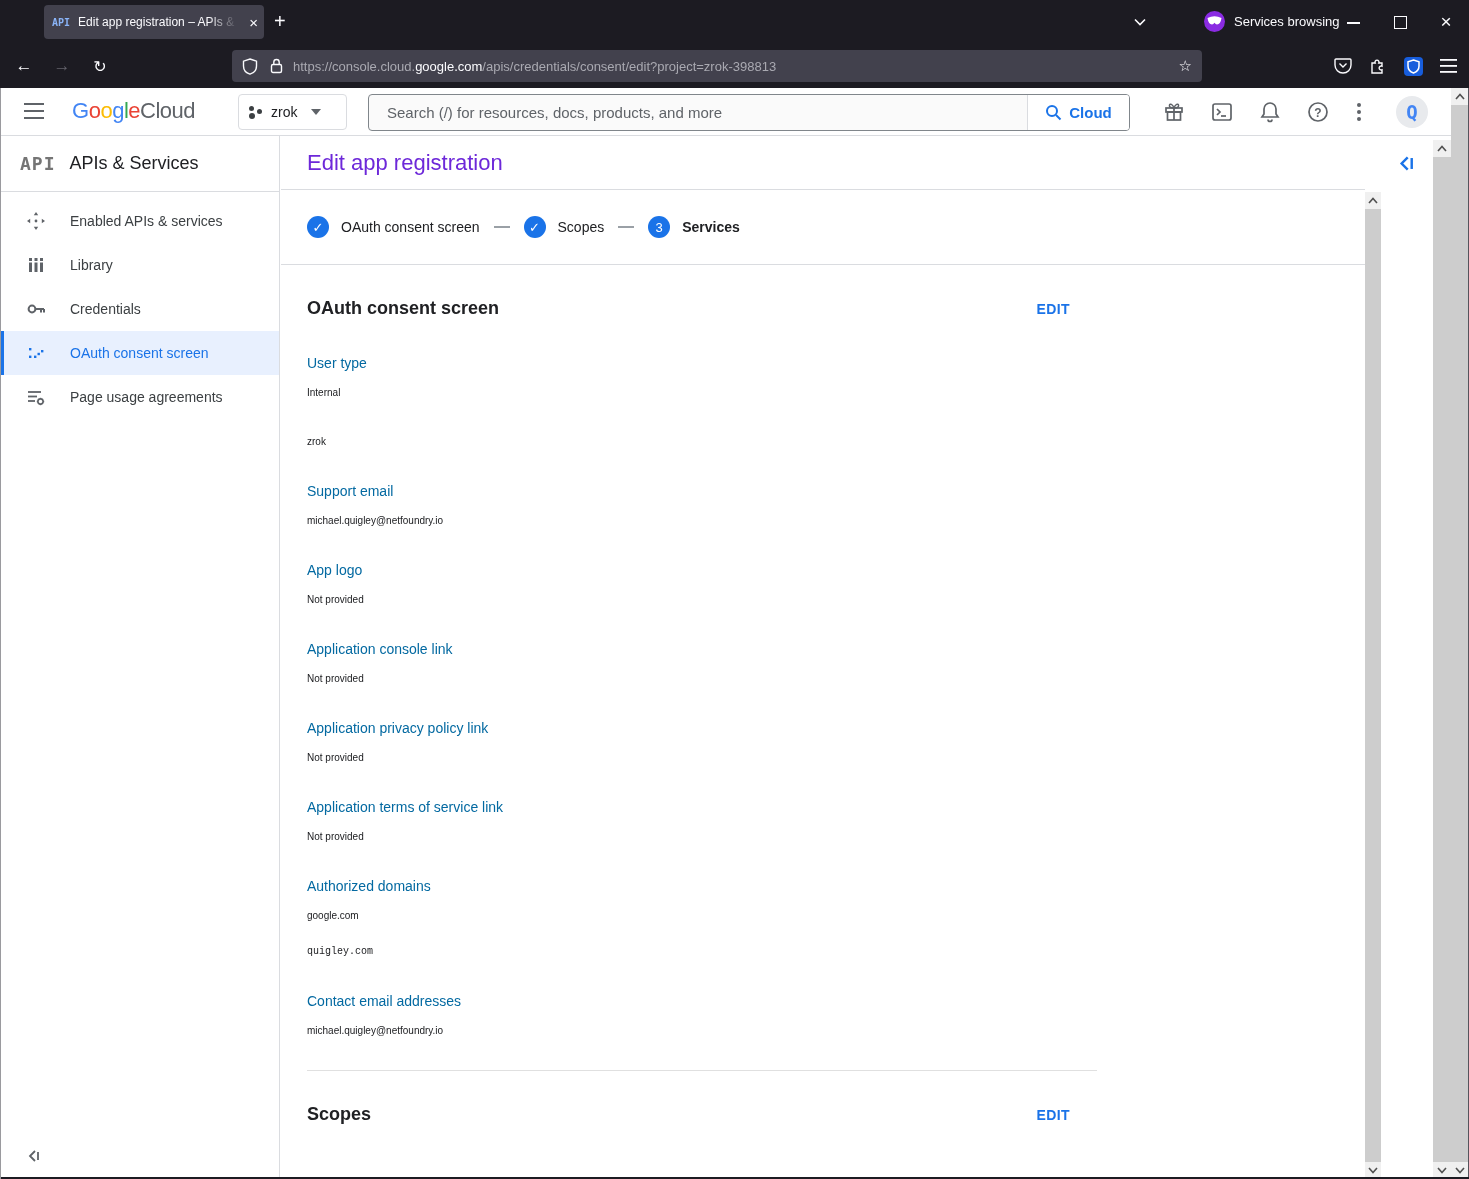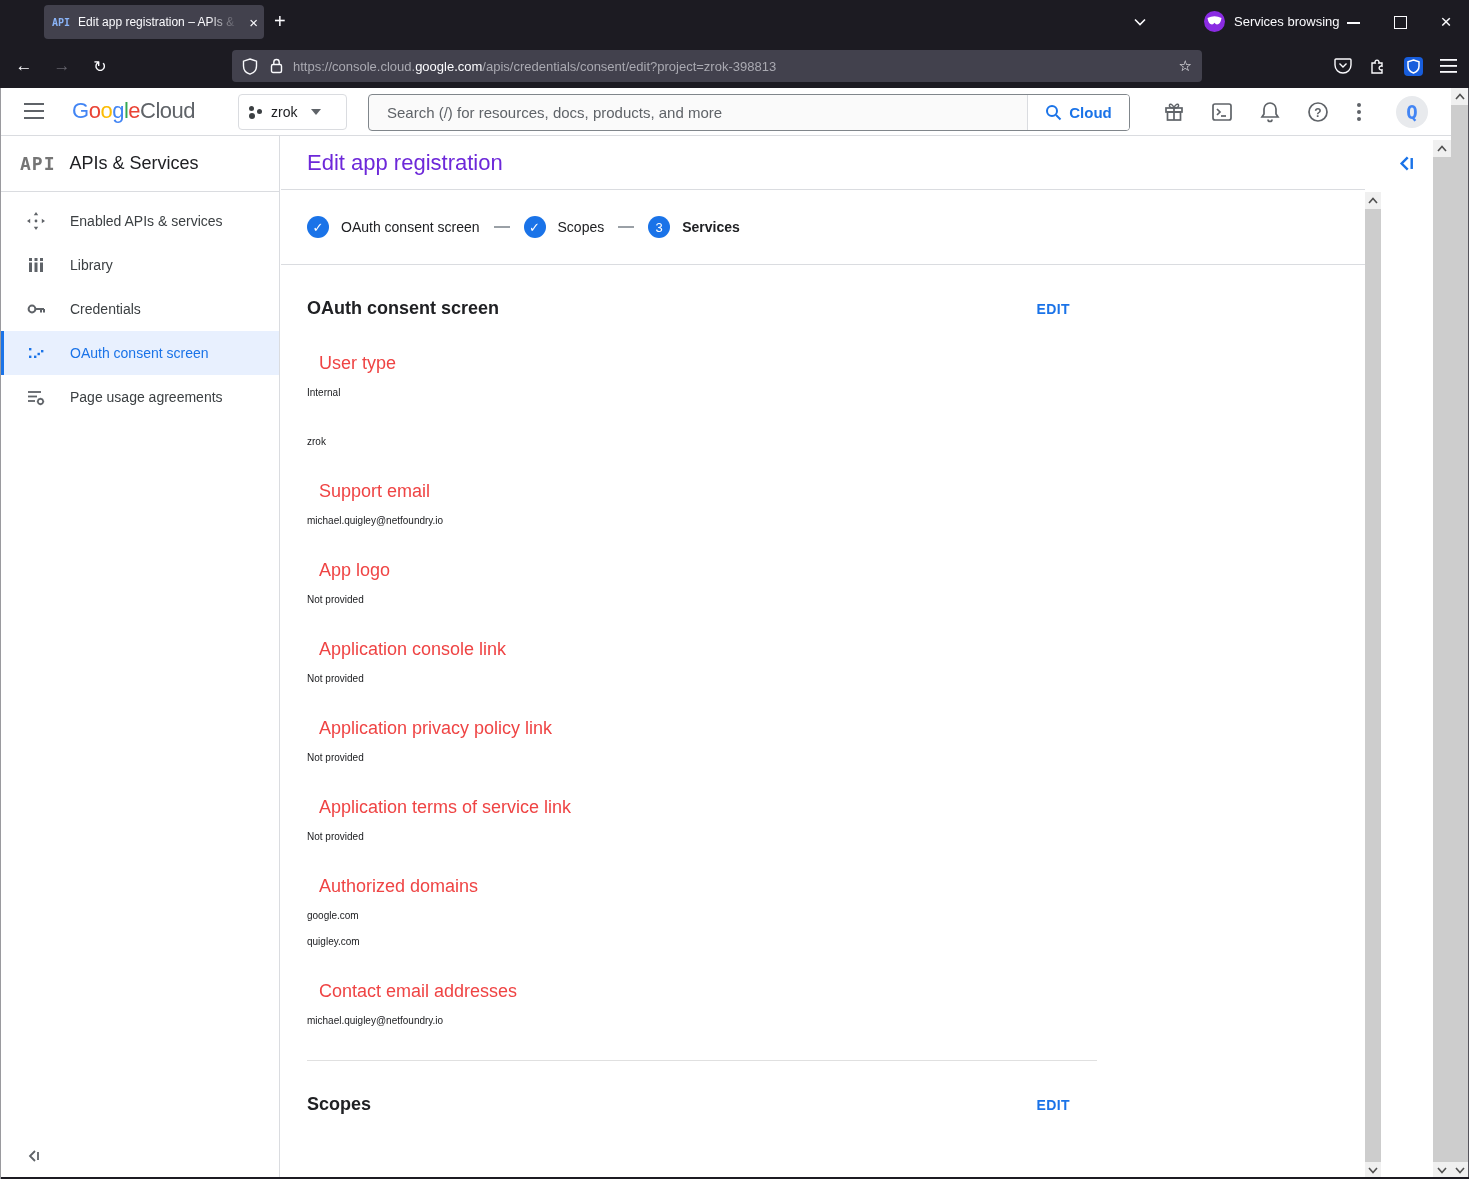--- a/index.html
+++ b/index.html
@@ -82,23 +82,23 @@
   .step-label { font-size:14px; color:#202124; }
   .step.current .step-label { font-weight:bold; }
   .step-dash { width:16px; height:2px; background:#9aa0a6; margin:0 14px; }
   .content-col { width:790px; margin-left:26px; }
   .section { }
   .section + .section { border-top:1px solid #e0e0e0; margin-top:7px; }
   .section-hd { display:flex; align-items:center; justify-content:space-between; margin-top:33px; margin-bottom:34px; padding-right:27px; }
   .section-title { font-size:18px; font-weight:bold; color:#202124; }
   .edit-link { font-size:14px; font-weight:bold; color:#1a73e8; letter-spacing:0.4px; cursor:pointer; }
   .field { margin-bottom:29px; }
-  .field-label { font-size:18px; line-height:20px; color:#ef4444; margin-bottom:10px;margin-left:12px; }
+  .field-label { font-size:14px; line-height:20px; color:#0369a1; margin-bottom:10px; }
   .field-value { font-size:10px; line-height:20px; color:#202124; }
-  .field-value + .field-value { margin-top:6px; }
+  .field-value + .field-value { margin-top:16px;font-family:Liberation Mono, monospace; }
 
   
   .sb-track { position:absolute; background:#cdcdcd; }
   .sb-btn { position:absolute; width:100%; height:17px; background:#f0f0f0; display:flex; align-items:center; justify-content:center; }
   .scroll-inner { left:1365px; width:16px; top:192px; bottom:0; }
   .panel-strip { position:absolute; left:1381px; width:52px; top:136px; bottom:0; background:#fff; }
   .panel-collapse { position:absolute; left:17px; top:19px; color:#1a73e8; }
   .scroll-page { left:1433px; width:18px; top:140px; bottom:0; }
   .scroll-browser { left:1451px; width:18px; top:88px; bottom:0; }
   .edge-r { position:absolute; right:0; top:88px; bottom:0; width:1px; background:#55545c; }

